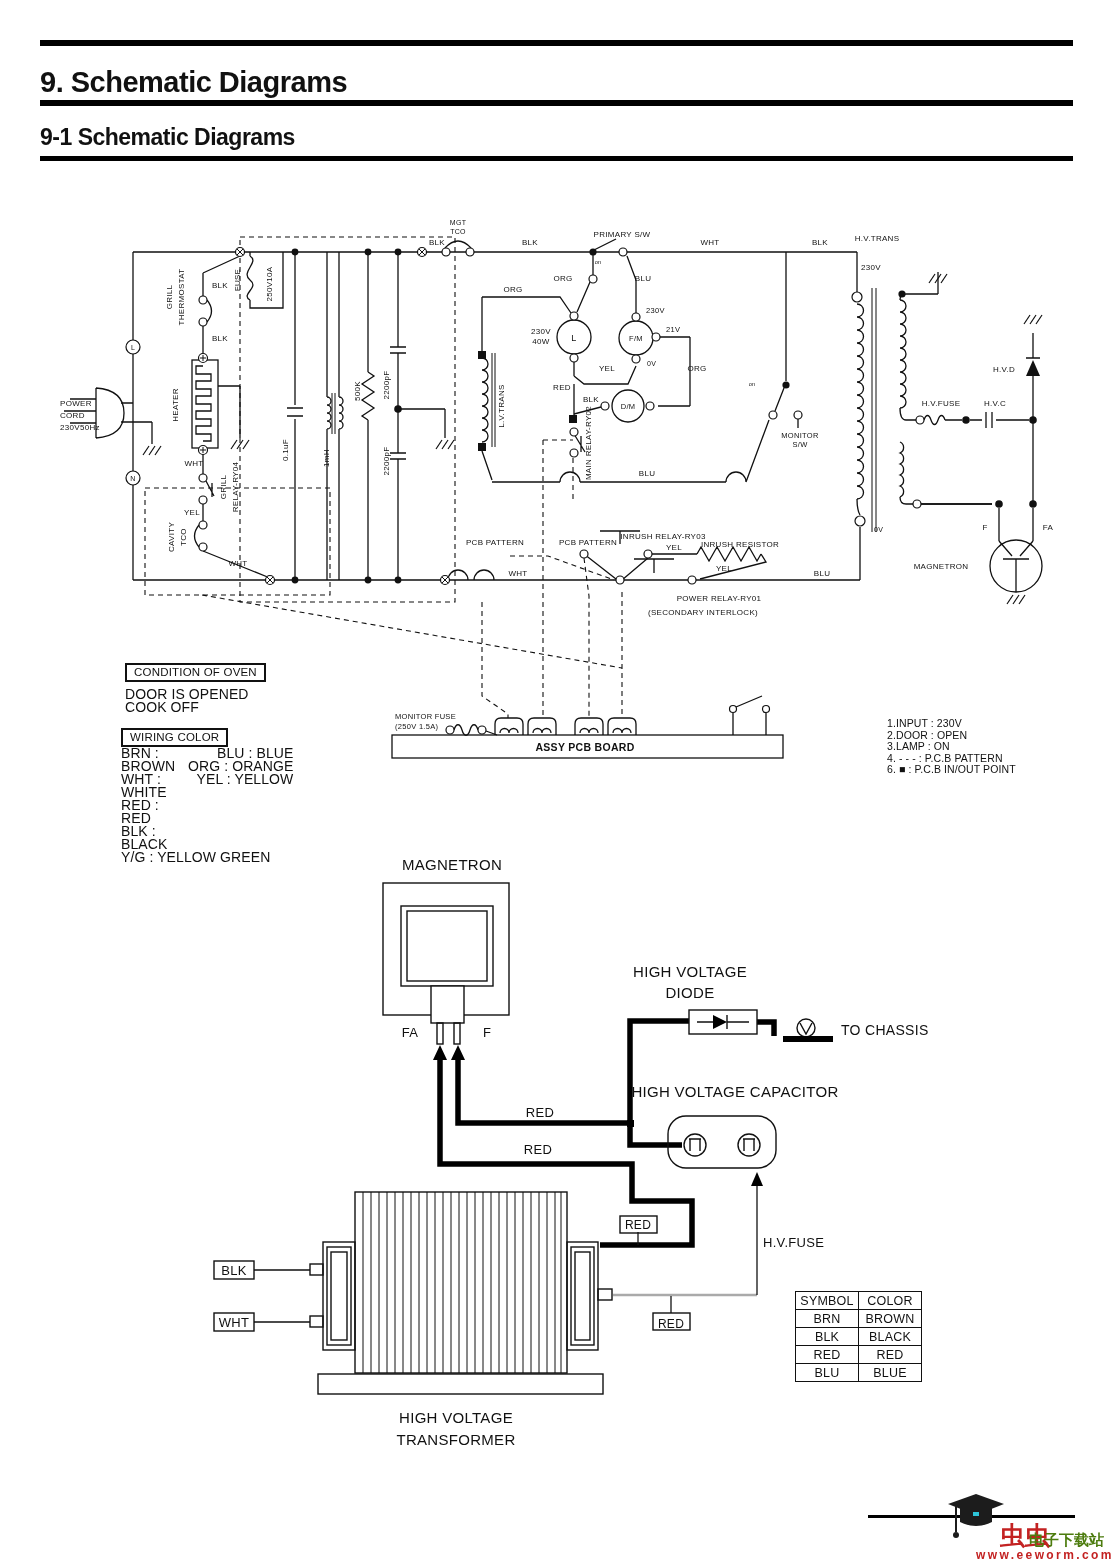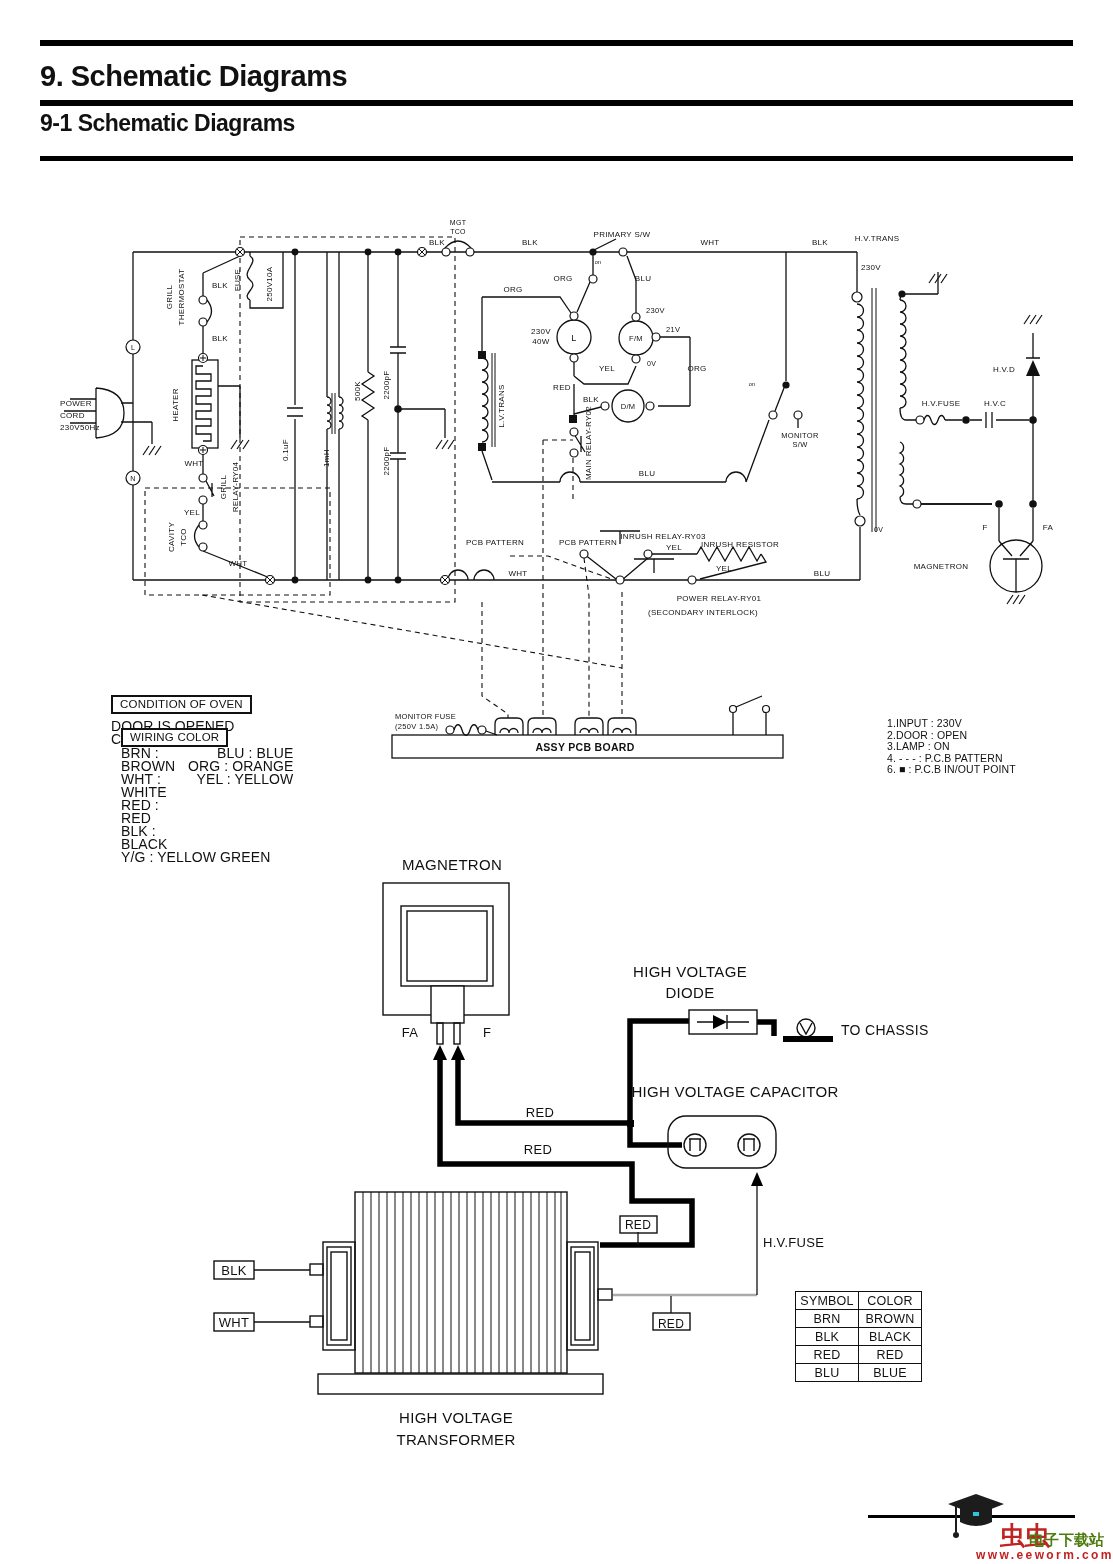--- a/index.html
+++ b/index.html
@@ -1,20 +1,20 @@
 <!DOCTYPE html>
 <html><head>
 <meta charset="utf-8">
 <style>
   html,body{margin:0;padding:0;background:#e8e8e8;}
   .page{position:relative;width:1113px;height:1564px;background:#fff;margin:0 auto;
         font-family:"Liberation Sans",sans-serif;color:#111;overflow:hidden;}
   .bar{position:absolute;left:40px;width:1033px;background:#000;}
-  .h1{position:absolute;left:40px;top:60px;font-size:29px;font-weight:bold;letter-spacing:-0.5px;}
-  .h2{position:absolute;left:40px;top:110px;font-size:23px;font-weight:bold;letter-spacing:-0.5px;}
+  .h1{position:absolute;left:40px;top:66px;font-size:29px;font-weight:bold;letter-spacing:-0.5px;}
+  .h2{position:absolute;left:40px;top:124px;font-size:23px;font-weight:bold;letter-spacing:-0.5px;}
   .abs{position:absolute;}
   .boxtitle{border:2px solid #111;padding:1px 7px 2px 7px;font-size:11.5px;letter-spacing:0.2px;display:inline-block;background:#fff;}
   .small{font-size:14px;line-height:13px;letter-spacing:0.1px;}
   .notes{font-size:10.5px;line-height:11.6px;letter-spacing:0.1px;}
   svg{position:absolute;left:0;}
   svg text{font-family:"Liberation Sans",sans-serif;fill:#111;letter-spacing:0.3px;}
   table.ctable{border-collapse:collapse;}
   table.ctable td{border:1.6px solid #111;width:60px;height:17px;text-align:center;
                   font-size:12.5px;padding:0 1px;letter-spacing:0.2px;}
   .wm-line{position:absolute;left:868px;top:1515px;width:207px;height:3px;background:#000;}
@@ -294,21 +294,21 @@
         <text x="724" y="371" font-size="8" text-anchor="middle">YEL</text>
         <text x="518" y="376" font-size="8" text-anchor="middle">WHT</text>
         <text x="719" y="401" font-size="8" text-anchor="middle">POWER RELAY-RY01</text>
         <text x="703" y="415" font-size="8" text-anchor="middle">(SECONDARY INTERLOCK)</text>
         <text x="395" y="519" font-size="7.5" text-anchor="start">MONITOR FUSE</text>
         <text x="395" y="529" font-size="7.5" text-anchor="start">(250V 1.5A)</text>
         <text x="585" y="551" font-size="10.5" text-anchor="middle" font-weight="bold" letter-spacing="1.5">ASSY  PCB  BOARD</text>
       </g>
   </svg>
 
-  <div class="abs" style="left:111px;top:662px;margin-top:32px;">
+  <div class="abs" style="left:125px;top:662px;">
     <div class="boxtitle">CONDITION OF OVEN</div>
     <div class="small" style="margin-top:6px;">
       <div>DOOR IS OPENED</div>
       <div>COOK OFF</div>
     </div>
   </div>
 
   <div class="abs" style="left:121px;top:727px;">
     <div class="boxtitle">WIRING COLOR</div>
     <div style="display:flex;">

